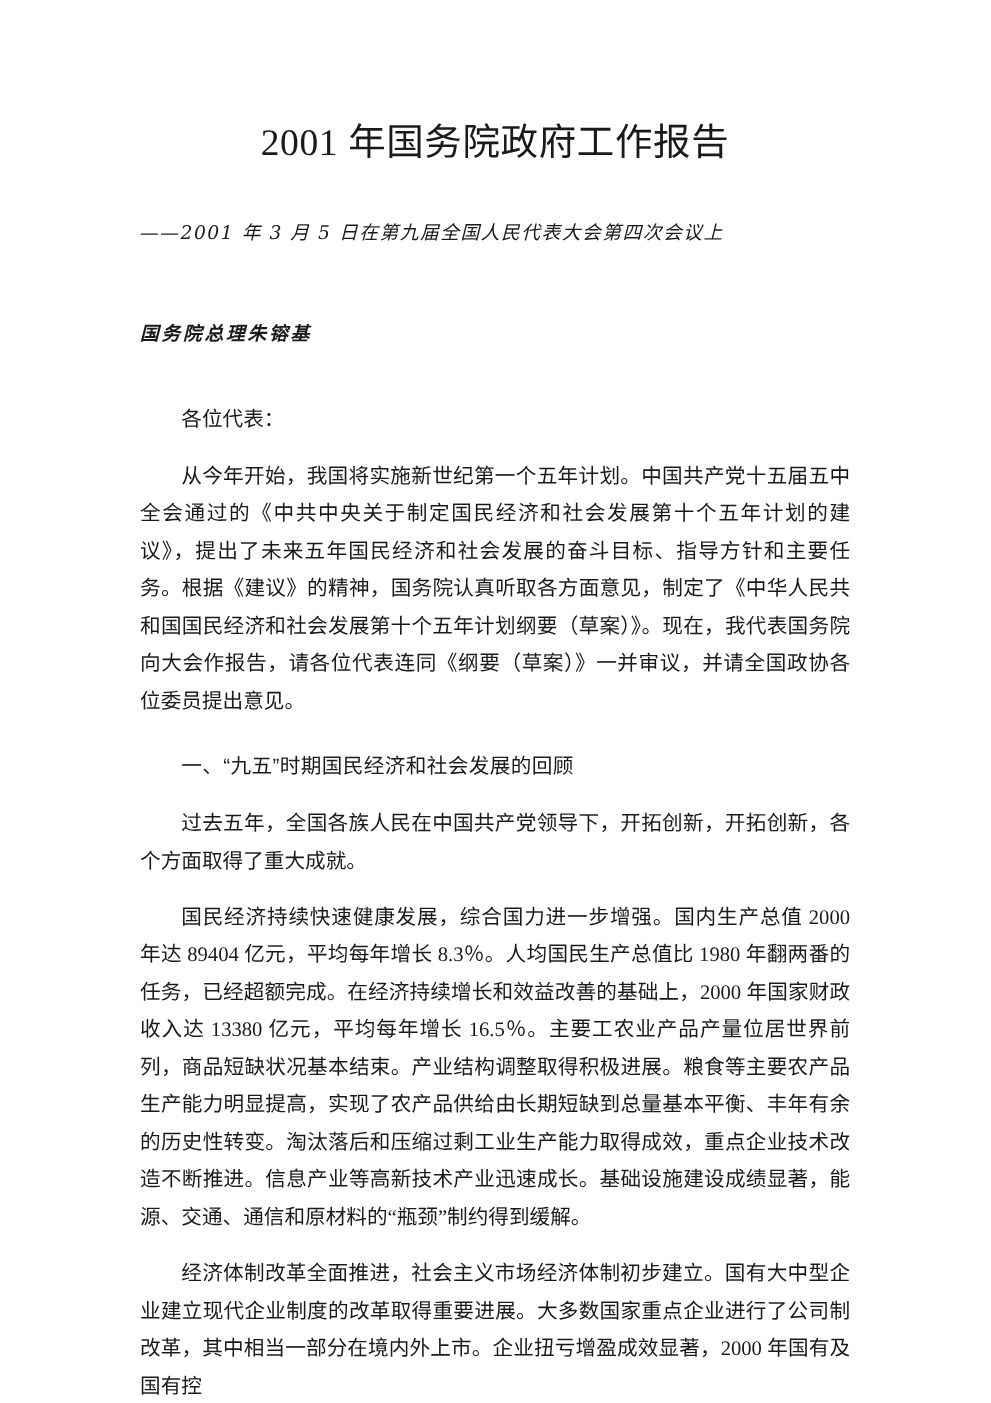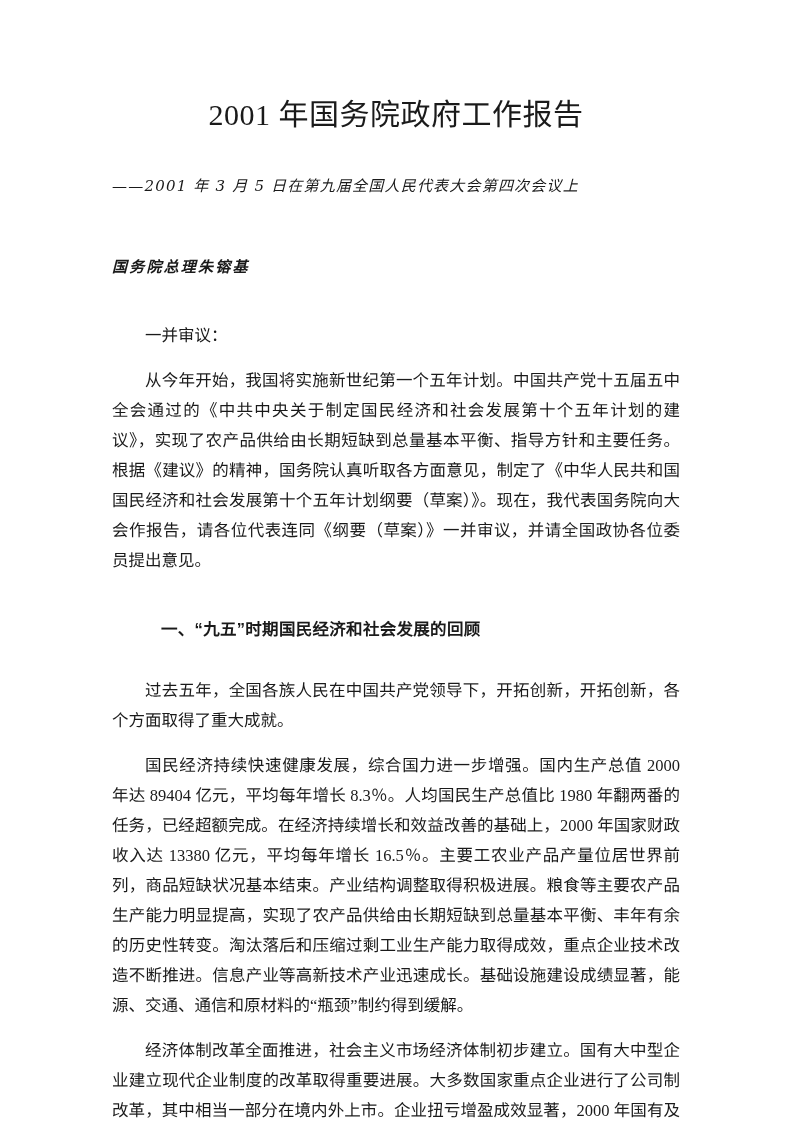--- a/index.html
+++ b/index.html
@@ -85,22 +85,22 @@
     text-indent: 33px;
     text-align: justify;
     text-justify: inter-ideograph;
     word-break: break-all;
   }
 
   .section-heading {
     font-family: "Liberation Sans", "DejaVu Sans", sans-serif;
     font-size: 16.5px;
     line-height: 30px;
-    font-weight: 700;
-    margin: 16px;
+    font-weight: 400;
+    margin: 0;
     padding-top: 22px;
     text-indent: 33px;
     letter-spacing: 0.3px;
   }
 
   .section-heading + .para {
     padding-top: 16px;
   }
 </style>
 </head>
@@ -108,23 +108,23 @@
 
 <div class="page">
   <div class="content">
 
     <h1 class="doc-title">2001 年国务院政府工作报告</h1>
 
     <p class="doc-subtitle">——2001 年 3 月 5 日在第九届全国人民代表大会第四次会议上</p>
 
     <p class="doc-author">国务院总理朱镕基</p>
 
-    <p class="salutation">一并审议：</p>
+    <p class="salutation">各位代表：</p>
 
-    <p class="para">从今年开始，我国将实施新世纪第一个五年计划。中国共产党十五届五中全会通过的《中共中央关于制定国民经济和社会发展第十个五年计划的建议》，实现了农产品供给由长期短缺到总量基本平衡、指导方针和主要任务。根据《建议》的精神，国务院认真听取各方面意见，制定了《中华人民共和国国民经济和社会发展第十个五年计划纲要（草案）》。现在，我代表国务院向大会作报告，请各位代表连同《纲要（草案）》一并审议，并请全国政协各位委员提出意见。</p>
+    <p class="para">从今年开始，我国将实施新世纪第一个五年计划。中国共产党十五届五中全会通过的《中共中央关于制定国民经济和社会发展第十个五年计划的建议》，提出了未来五年国民经济和社会发展的奋斗目标、指导方针和主要任务。根据《建议》的精神，国务院认真听取各方面意见，制定了《中华人民共和国国民经济和社会发展第十个五年计划纲要（草案）》。现在，我代表国务院向大会作报告，请各位代表连同《纲要（草案）》一并审议，并请全国政协各位委员提出意见。</p>
 
     <h2 class="section-heading">一、“九五”时期国民经济和社会发展的回顾</h2>
 
     <p class="para">过去五年，全国各族人民在中国共产党领导下，开拓创新，开拓创新，各个方面取得了重大成就。</p>
 
     <p class="para">国民经济持续快速健康发展，综合国力进一步增强。国内生产总值 2000 年达 89404 亿元，平均每年增长 8.3％。人均国民生产总值比 1980 年翻两番的任务，已经超额完成。在经济持续增长和效益改善的基础上，2000 年国家财政收入达 13380 亿元，平均每年增长 16.5％。主要工农业产品产量位居世界前列，商品短缺状况基本结束。产业结构调整取得积极进展。粮食等主要农产品生产能力明显提高，实现了农产品供给由长期短缺到总量基本平衡、丰年有余的历史性转变。淘汰落后和压缩过剩工业生产能力取得成效，重点企业技术改造不断推进。信息产业等高新技术产业迅速成长。基础设施建设成绩显著，能源、交通、通信和原材料的“瓶颈”制约得到缓解。</p>
 
     <p class="para">经济体制改革全面推进，社会主义市场经济体制初步建立。国有大中型企业建立现代企业制度的改革取得重要进展。大多数国家重点企业进行了公司制改革，其中相当一部分在境内外上市。企业扭亏增盈成效显著，2000 年国有及国有控</p>
 
   </div>

